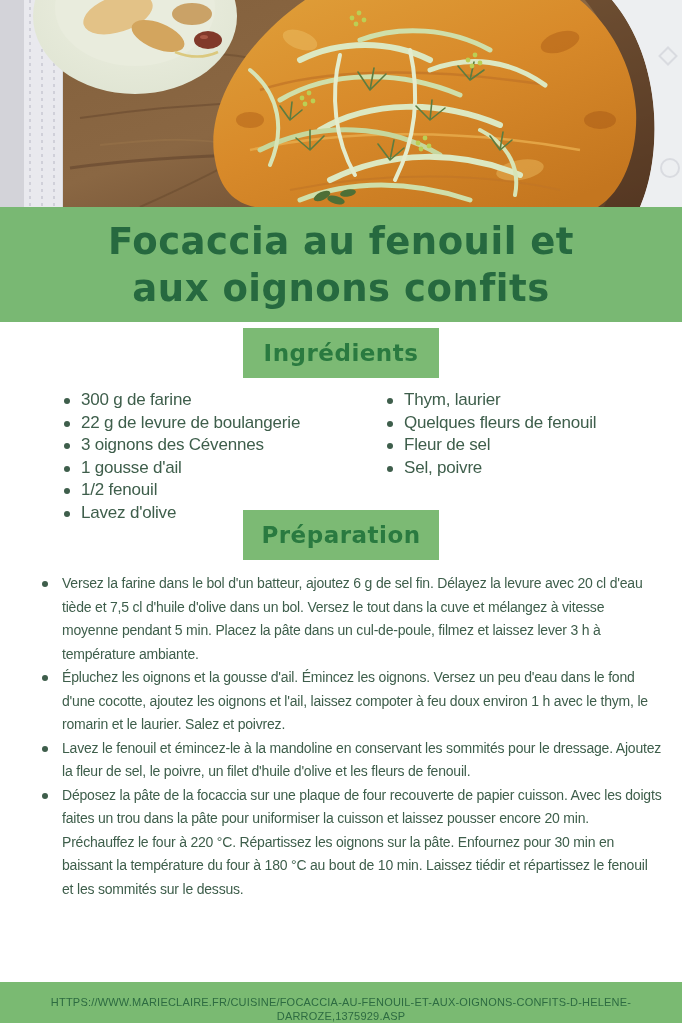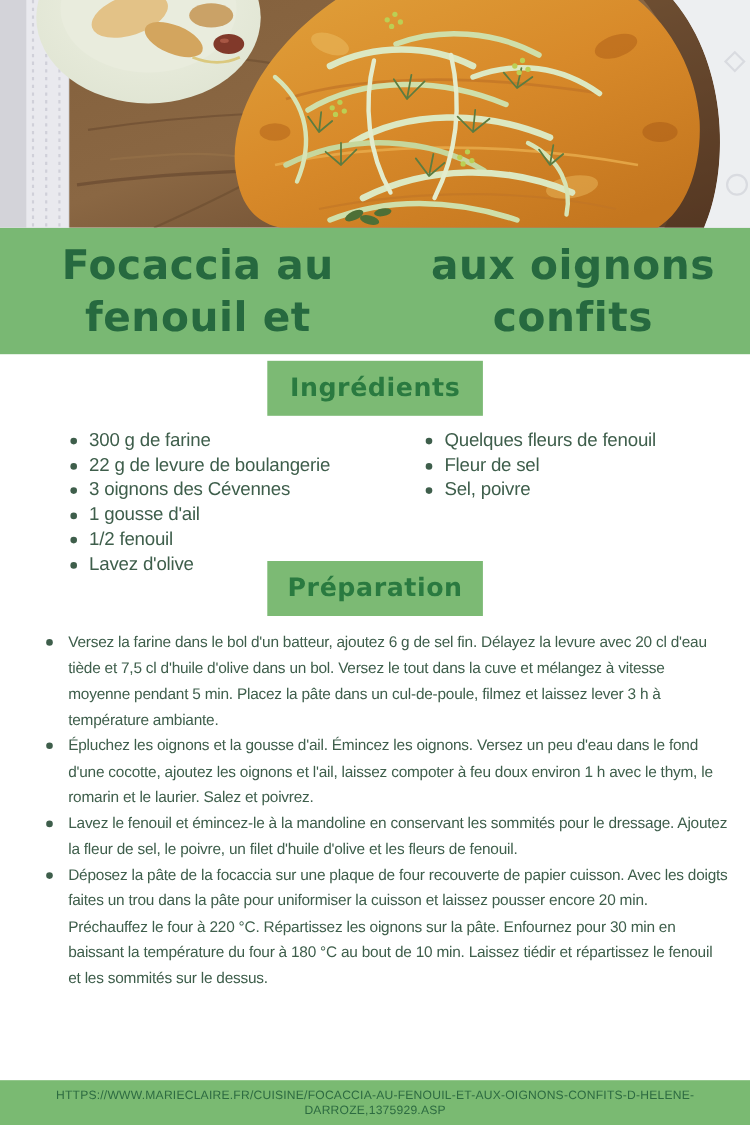--- a/index.html
+++ b/index.html
@@ -4,21 +4,21 @@
 <style>
   html,body{margin:0;padding:0;background:#ffffff;}
   .page{
     width:682px;height:1023px;position:relative;overflow:hidden;
     background:#ffffff;font-family:"Liberation Sans",sans-serif;
   }
   
   .photo{display:block;width:682px;height:207px;}
   
   .banner{
-    height:115px;background:#79b873;display:flex;flex-direction:row;
+    height:115px;background:#79b873;display:flex;flex-direction:column;
     align-items:center;justify-content:center;
   }
   .banner .t-line{
     font-family:"DejaVu Sans",sans-serif;font-weight:800;font-size:37px;
     line-height:47px;color:#26693f;letter-spacing:.5px;text-align:center;
   }
   
   .heading-box{
     width:196px;height:50px;margin:6px auto 0;background:#7cba74;
     display:flex;align-items:center;justify-content:center;
@@ -50,21 +50,21 @@
     position:relative;padding-left:22px;font-size:14px;line-height:23.5px;
     letter-spacing:-.2px;font-stretch:condensed;
   }
   .steps li::before{
     content:"";position:absolute;left:2px;top:9px;width:6px;height:6px;
     border-radius:50%;background:#3e5e4b;
   }
   
   .footer{
     position:absolute;left:0;bottom:0;width:682px;height:41px;
-    background:#7aba72;display:flex;align-items:center;justify-content:center;
+    background:#7aba72;display:flex;align-items:flex-end;justify-content:center;
     z-index:3;
   }
   .footer .url{
     width:620px;text-align:center;font-size:11px;line-height:14px;
     color:#2d6b41;letter-spacing:.2px;word-break:normal;
   }
 </style>
 </head>
 <body>
 
@@ -199,20 +199,21 @@
 
       <li>300 g de farine</li>
           <li>22 g de levure de boulangerie</li>
           <li>3 oignons des Cévennes</li>
           <li>1 gousse d'ail</li>
           <li>1/2 fenouil</li>
           <li>Lavez d'olive</li>
         </ul>
       <ul class="ing-col right">
 
+          <li>Thym, laurier</li>
           <li>Quelques fleurs de fenouil</li>
           <li>Fleur de sel</li>
           <li>Sel, poivre</li>
         </ul>
     </div>
   </div>
 
   <div class="heading-box prep">Préparation</div>
 
   <ul class="steps">

